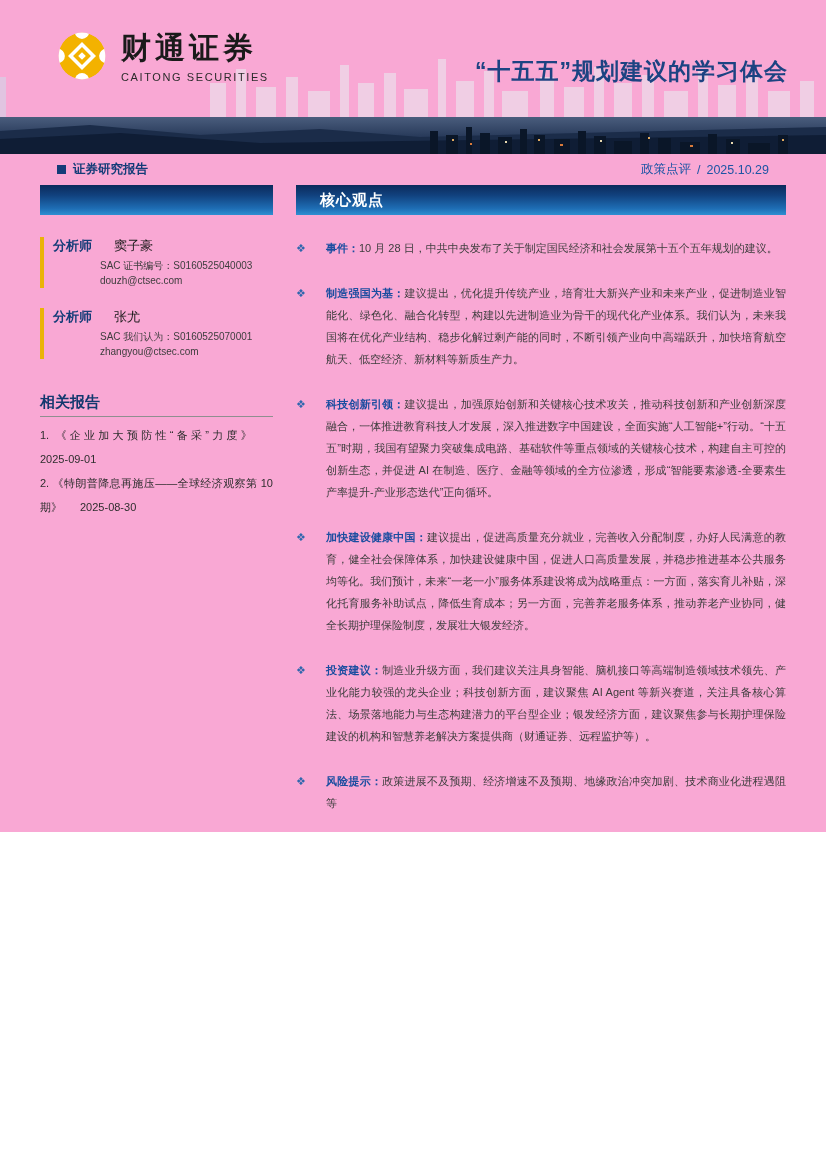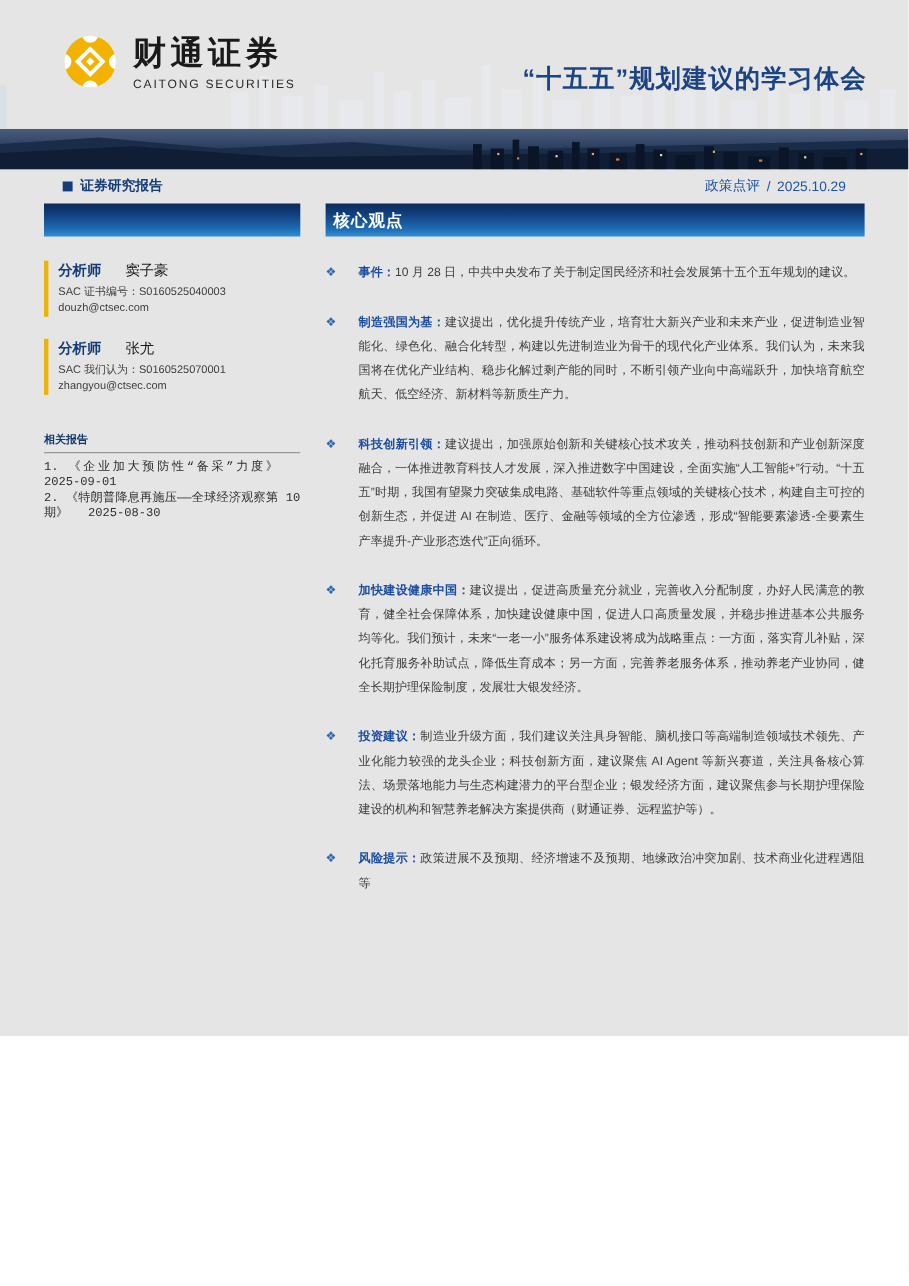--- a/index.html
+++ b/index.html
@@ -1,22 +1,22 @@
 <!DOCTYPE html>
 <html><head>
 <meta charset="utf-8">
 <style>
   * { margin: 0; padding: 0; box-sizing: border-box; }
   html, body { background: #ffffff; }
   body { font-family: "Liberation Sans", "DejaVu Sans", sans-serif; }
   .page {
     position: relative;
-    width: 826px; height: 942px;
+    width: 826px; height: 832px;
     margin: 0 auto;
-    background: #e5e5e5;
+    background: #f9a8d4;
     overflow: hidden;
   }
   
   .header { position: relative; height: 117px; }
   .watermark { position: absolute; left: 0; bottom: 0; width: 826px; height: 70px; opacity: .55; }
   .logo { position: absolute; left: 55px; top: 28px; display: flex; align-items: center; gap: 12px; }
   .logo-cn { font-size: 30px; font-weight: bold; color: #1a1a1a; letter-spacing: 4px; font-family: "Liberation Serif", "DejaVu Serif", serif; }
   .logo-en { font-size: 11px; color: #2b2b2b; letter-spacing: 1.6px; margin-top: 2px; }
   .title {
     position: absolute; right: 38px; top: 56px;
@@ -36,37 +36,37 @@
   .meta-right { font-size: 12.5px; color: #1d55a5; display: flex; align-items: center; gap: 6px; }
   
   .columns { display: flex; padding: 0 40px; gap: 23px; }
   .col-left { width: 233px; flex: none; }
   .col-right { flex: 1; min-width: 0; }
   .grad-bar {
     height: 30px;
     background: linear-gradient(to bottom, #0b2a5b 0%, #11427f 35%, #1e6db4 78%, #2f8fd2 100%);
     display: flex; align-items: center;
   }
-  .main-bar span { color: #ffffff; font-size: 15px; font-weight: bold; padding-left: 7px; letter-spacing: 1px; }
+  .main-bar span { color: #ffffff; font-size: 15px; font-weight: bold; padding-left: 24px; letter-spacing: 1px; }
   
   .analyst { margin-top: 22px; border-left: 4px solid #eab308; padding-left: 9px; }
   .analyst + .analyst { margin-top: 20px; }
   .a-row { display: flex; align-items: baseline; gap: 22px; }
   .a-role { font-size: 13px; font-weight: bold; color: #143c78; }
   .a-name { font-size: 13px; color: #1a1a1a; }
-  .a-sac, .a-email { font-size: 10px; color: #3d3d3d; line-height: 15px; margin-top: 3px; }
+  .a-sac, .a-email { font-size: 10px; color: #3d3d3d; line-height: 15px; margin-top: 3px; margin-left: 47px; }
   .a-email { margin-top: 0; }
   
   .related { margin-top: 34px; }
   .rel-title {
-    font-size: 10px; font-weight: bold; color: #12386e;
+    font-size: 15px; font-weight: bold; color: #12386e;
     padding-bottom: 4px; border-bottom: 1.5px solid #8f8f8f;
   }
   .rel-list { margin-top: 6px; }
-  .rel-item { font-size: 11px; color: #2e2e2e; line-height: 14px; text-align: justify; font-family: Liberation Mono, monospace; }
+  .rel-item { font-size: 11px; color: #2e2e2e; line-height: 24px; text-align: justify; }
   .rel-item .rel-d { white-space: nowrap; }
   .rel-item .rel-gap { display: inline-block; width: 18px; }
   
   .bullets { margin-top: 22px; }
   .bullet { display: flex; margin-bottom: 23px; }
   .b-icon { flex: none; width: 30px; color: #2f66ad; font-size: 11px; line-height: 22px; }
   .b-text { flex: 1; font-size: 11px; line-height: 22px; color: #3d3d3d; text-align: justify; }
   .b-lead { font-weight: bold; color: #1b4da0; }
   
   .footer { position: absolute; left: 45px; top: 1066px; font-size: 14px; color: #4f4f4f; }

